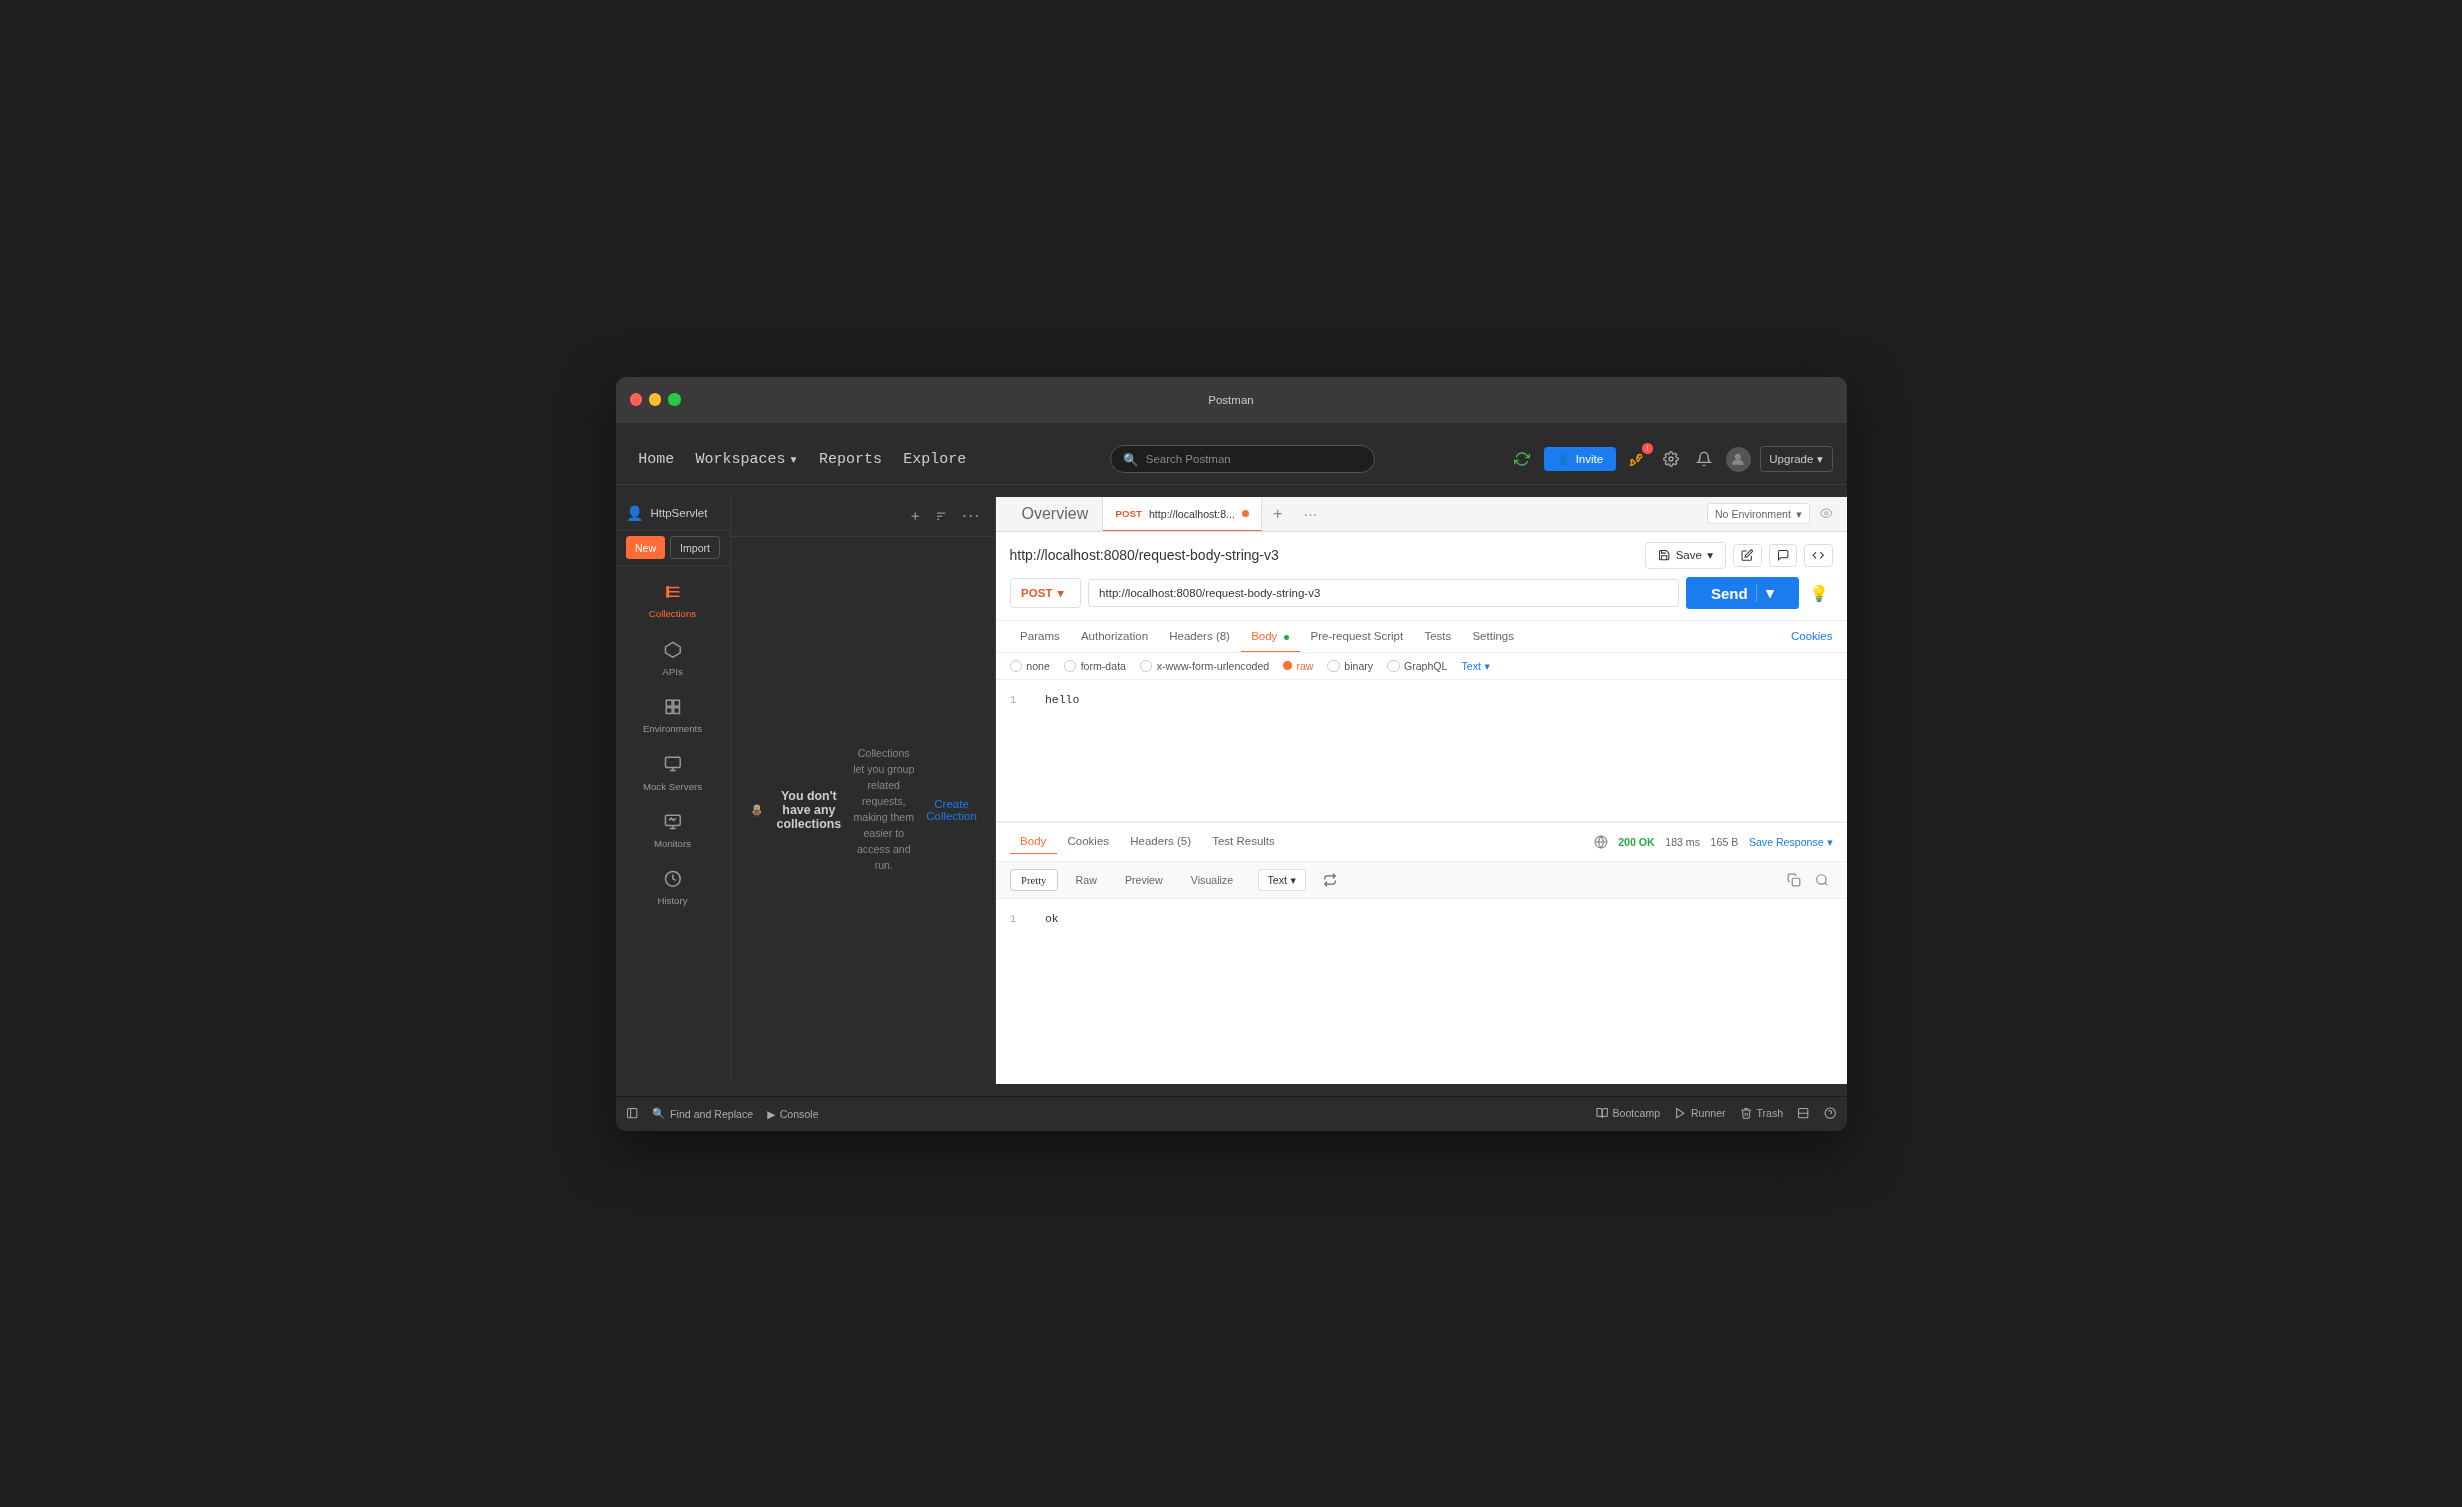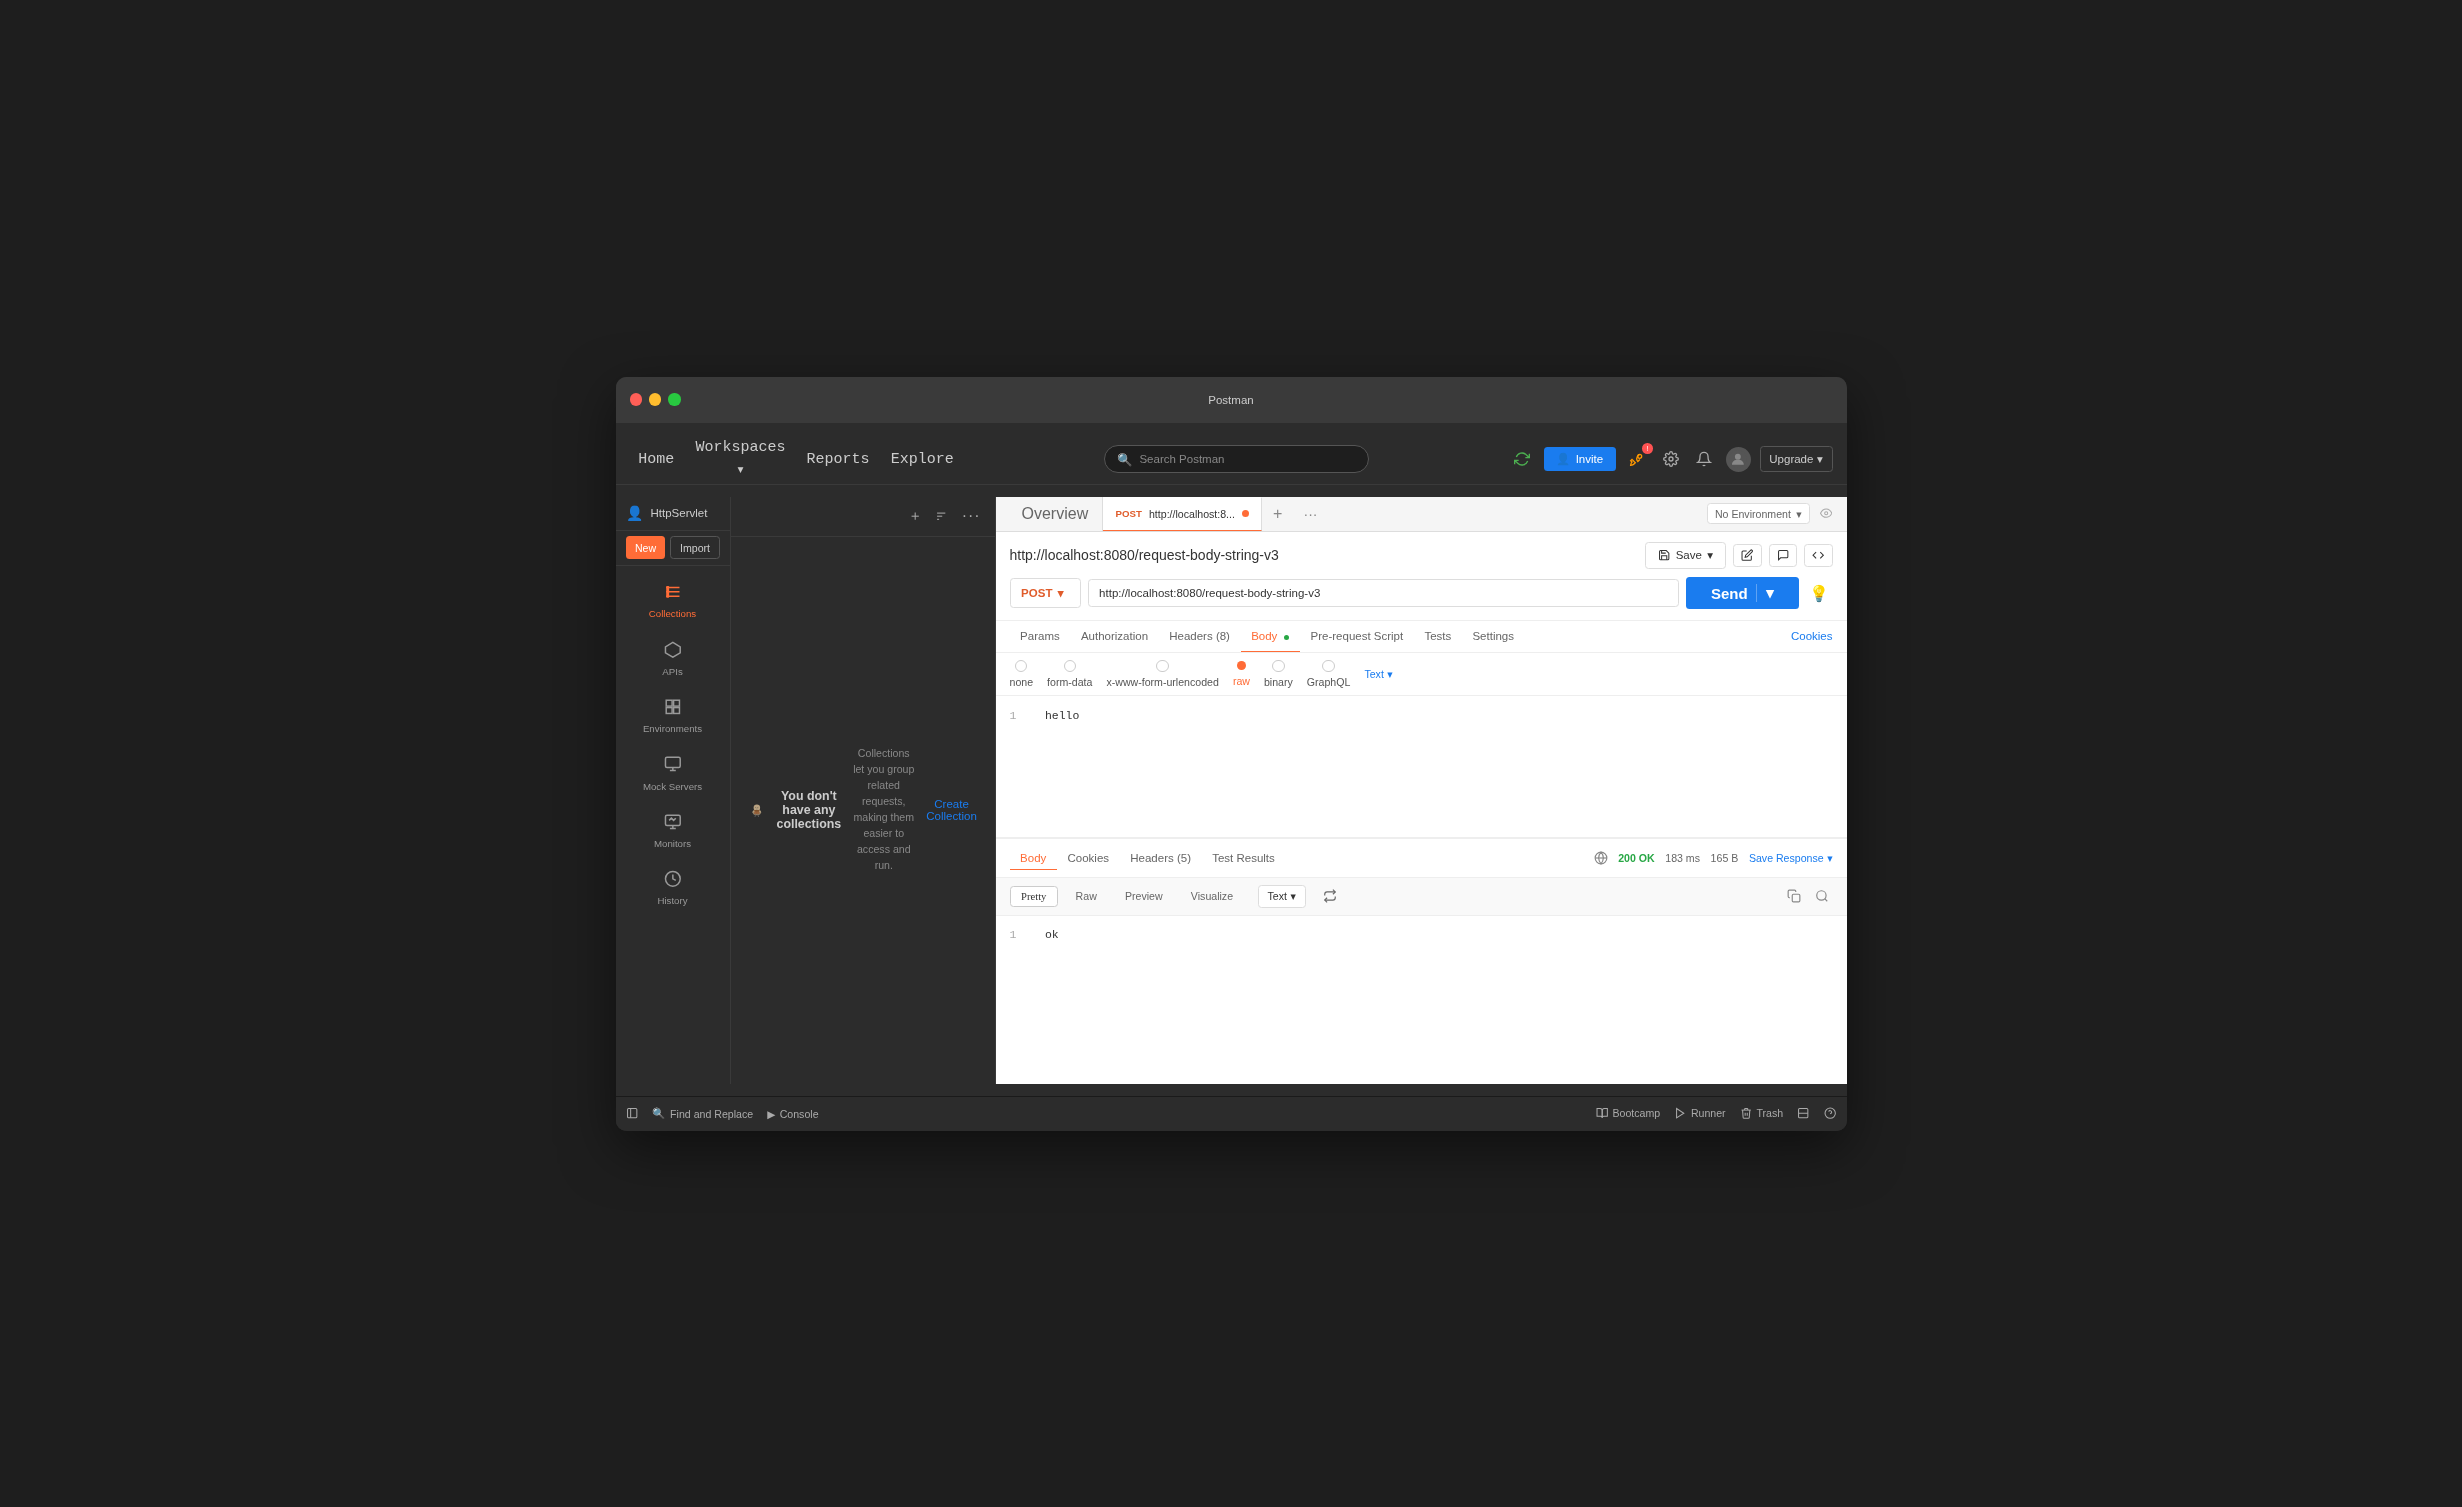--- a/index.html
+++ b/index.html
@@ -76,21 +76,20 @@
       padding: 5.3px 8.8px;
       border-radius: 3.5px;
       cursor: pointer;
       white-space: nowrap;
       font-family: Liberation Mono, monospace;
     }
     .workspaces-link {
       display: flex;
       align-items: center;
       gap: 3.5px;
-      flex-direction: column;
     }
     .search-bar {
       flex: 1;
       display: flex;
       justify-content: center;
     }
     .search-input-wrap {
       background: #1e1e1e;
       border: 0.9px solid #555;
       border-radius: 17.7px;
@@ -503,21 +502,20 @@
       flex-shrink: 0;
       background: #fff;
     }
     .radio-option {
       display: flex;
       align-items: center;
       gap: 4.4px;
       font-size: 10.6px;
       color: #555;
       cursor: pointer;
-      flex-direction: column;
     }
     .radio-circle {
       width: 12.4px;
       height: 12.4px;
       border-radius: 50%;
       border: 1.8px solid #ccc;
       display: flex;
       align-items: center;
       justify-content: center;
     }

